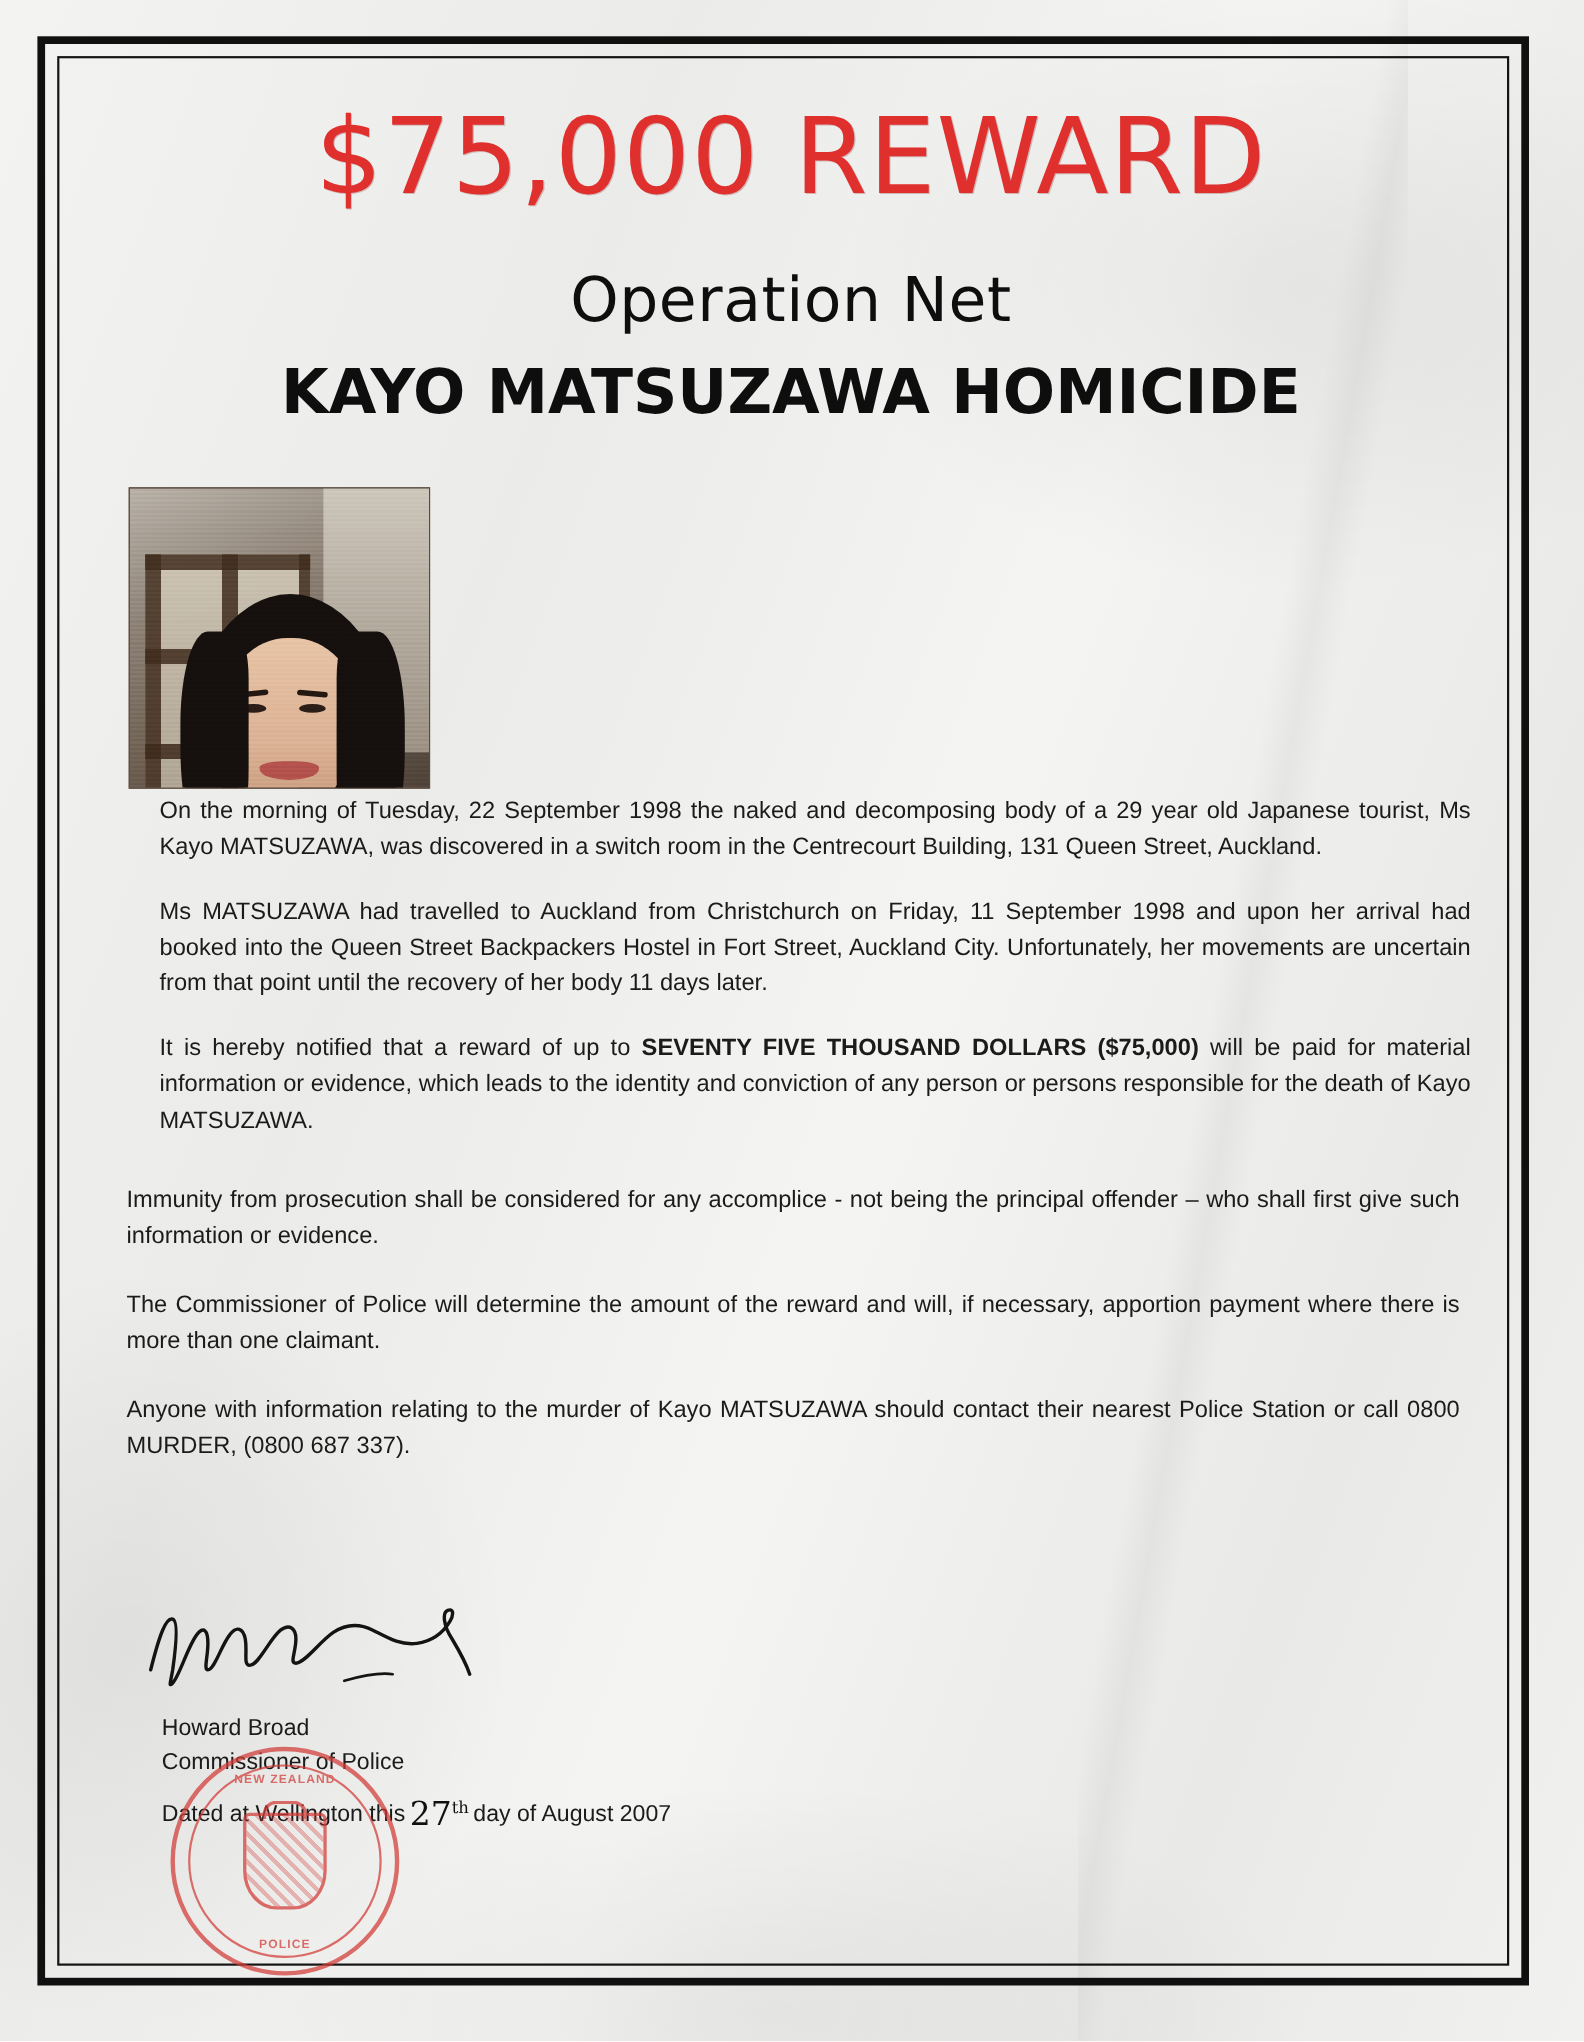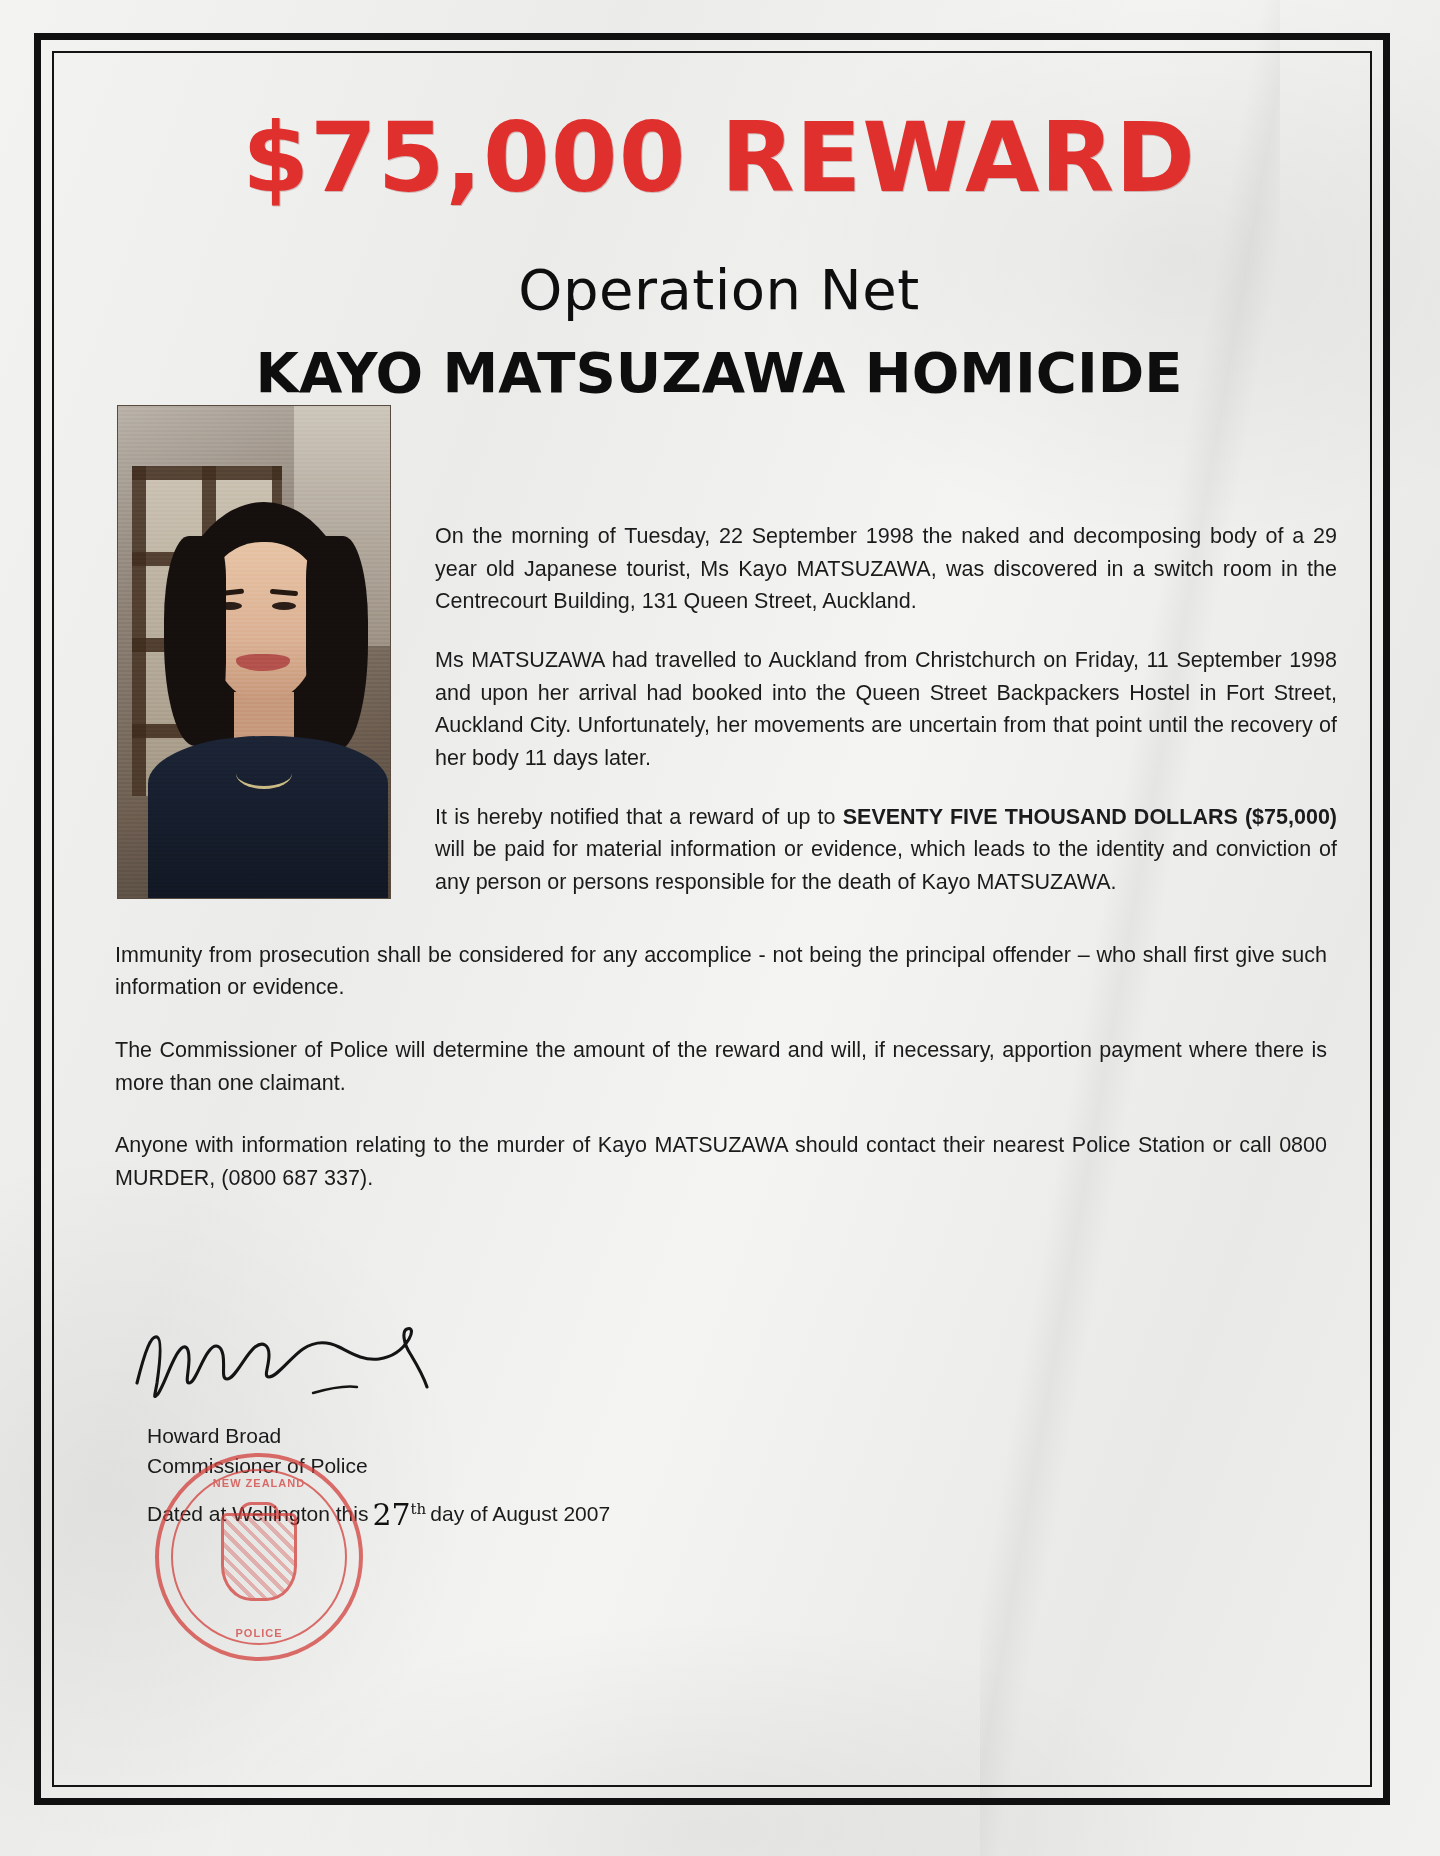--- a/index.html
+++ b/index.html
@@ -49,28 +49,28 @@
 
   .content {
     position: absolute;
     left: 60px;
     top: 52px;
     width: 1236px;
   }
 
   .reward-title {
     font-family: "DejaVu Sans", sans-serif;
-    font-weight: 700;
+    font-weight: 400;
     color: #e0302e;
     font-size: 96px;
     letter-spacing: 1px;
     text-align: center;
     line-height: 1.05;
     text-shadow: 1px 1px 0 rgba(120,20,20,0.25);
-    margin: 16px;
+    margin: 0;
     white-space: nowrap;
   }
 
   .op-title {
     font-family: "DejaVu Sans", sans-serif;
     font-weight: 400;
     color: #0e0e0e;
     font-size: 56px;
     text-align: center;
     margin-top: 48px;
@@ -83,21 +83,23 @@
     color: #0e0e0e;
     font-size: 56px;
     text-align: center;
     margin-top: 18px;
     letter-spacing: 0px;
     white-space: nowrap;
   }
 
   .top-section {
     display: flex;
-    align-items: flex-end;
+    margin-top: 54px;
+    align-items: flex-start;
+    flex-direction: column;
   }
 
   .photo {
     width: 272px;
     height: 492px;
     flex: 0 0 272px;
     margin-left: 16px;
     position: relative;
     overflow: hidden;
     background: #6d5c4e;

